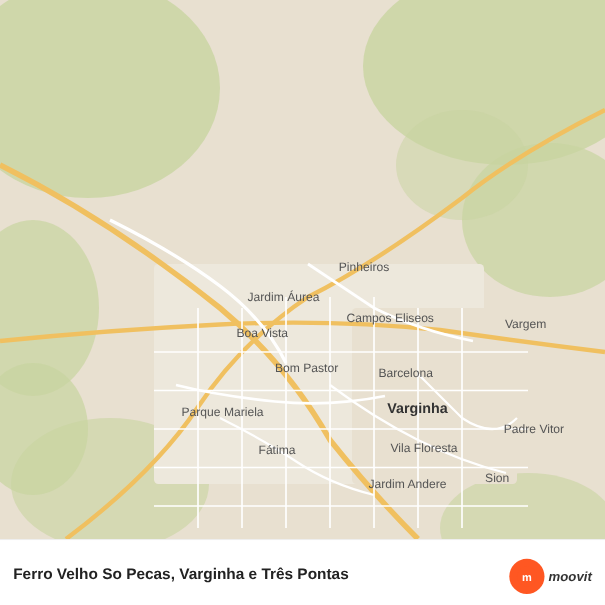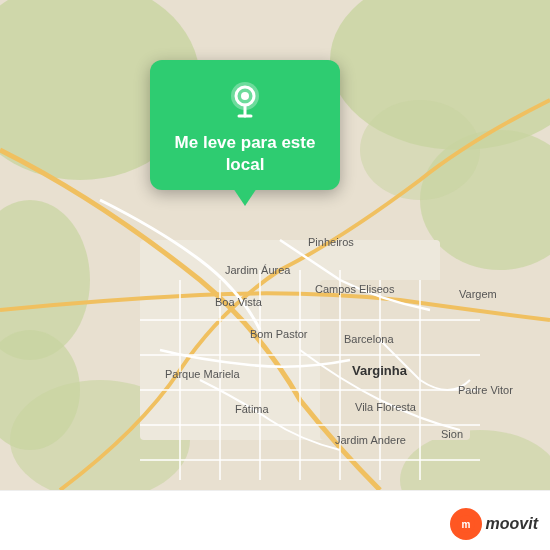--- a/index.html
+++ b/index.html
@@ -111,21 +111,21 @@
       border-radius: 50%;
       display: flex;
       align-items: center;
       justify-content: center;
       color: white;
       font-size: 14px;
       font-weight: bold;
     }
 
     #moovit-wordmark {
-      font-size: 16px;
+      font-size: 12px;
       font-weight: bold;
       color: #333;
       font-style: italic;
     }
   </style>
 </head>
 <body>
 
 <div id="map-container">
 
@@ -180,34 +180,24 @@
     <text x="352" y="375" font-size="13" font-weight="bold" fill="#333" font-family="Arial">Varginha</text>
     <text x="165" y="378" font-size="11" fill="#555" font-family="Arial">Parque Mariela</text>
     <text x="235" y="413" font-size="11" fill="#555" font-family="Arial">Fátima</text>
     <text x="355" y="411" font-size="11" fill="#555" font-family="Arial">Vila Floresta</text>
     <text x="335" y="444" font-size="11" fill="#555" font-family="Arial">Jardim Andere</text>
     <text x="441" y="438" font-size="11" fill="#555" font-family="Arial">Sion</text>
     <text x="458" y="394" font-size="11" fill="#555" font-family="Arial">Padre Vitor</text>
     <text x="459" y="298" font-size="11" fill="#555" font-family="Arial">Vargem</text>
   </svg>
 
-  <div id="popup">
-
-    <svg id="popup-icon" viewBox="0 0 44 44">
-      <circle cx="22" cy="18" r="14" fill="white" opacity="0.3"></circle>
-      <circle cx="22" cy="18" r="9" fill="none" stroke="white" stroke-width="3"></circle>
-      <circle cx="22" cy="18" r="4" fill="white"></circle>
-      <line x1="22" y1="27" x2="22" y2="38" stroke="white" stroke-width="3" stroke-linecap="round"></line>
-      <line x1="16" y1="38" x2="28" y2="38" stroke="white" stroke-width="3" stroke-linecap="round"></line>
-    </svg>
-    <div id="popup-text">Me leve para este local</div>
-  </div>
 </div>
 
 <div id="bottom-bar">
+  <div id="location-title">Ferro Velho So Pecas, Varginha e Três Pontas</div>
 
   <div id="moovit-logo">
     <div id="moovit-icon">
       <svg width="20" height="20" viewBox="0 0 20 20">
         <circle cx="10" cy="10" r="9" fill="#ff5722"></circle>
         <text x="10" y="14" text-anchor="middle" fill="white" font-size="10" font-weight="bold" font-family="Arial">m</text>
       </svg>
     </div>
     <span id="moovit-wordmark">moovit</span>
   </div>

